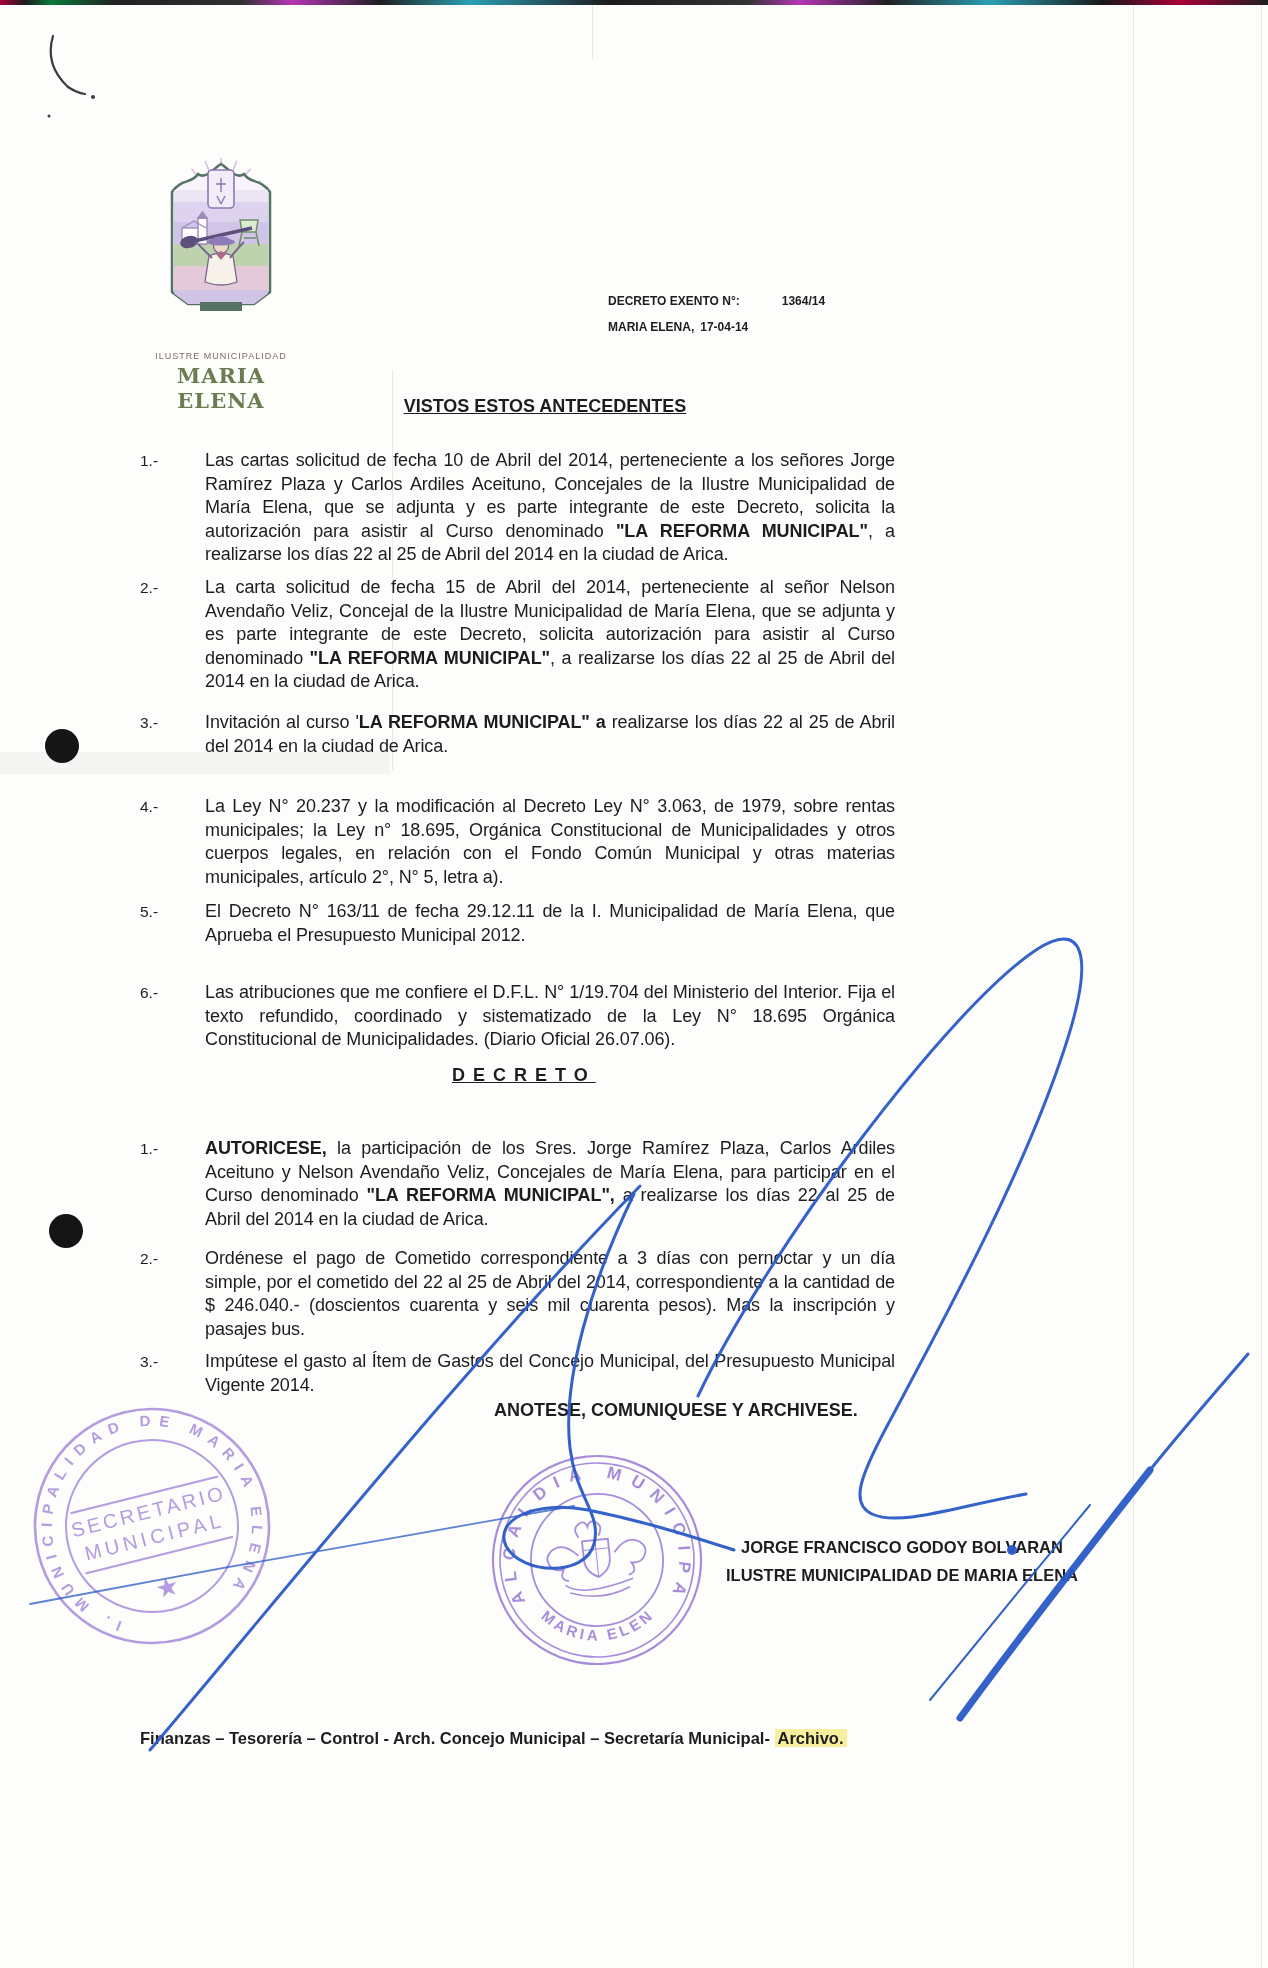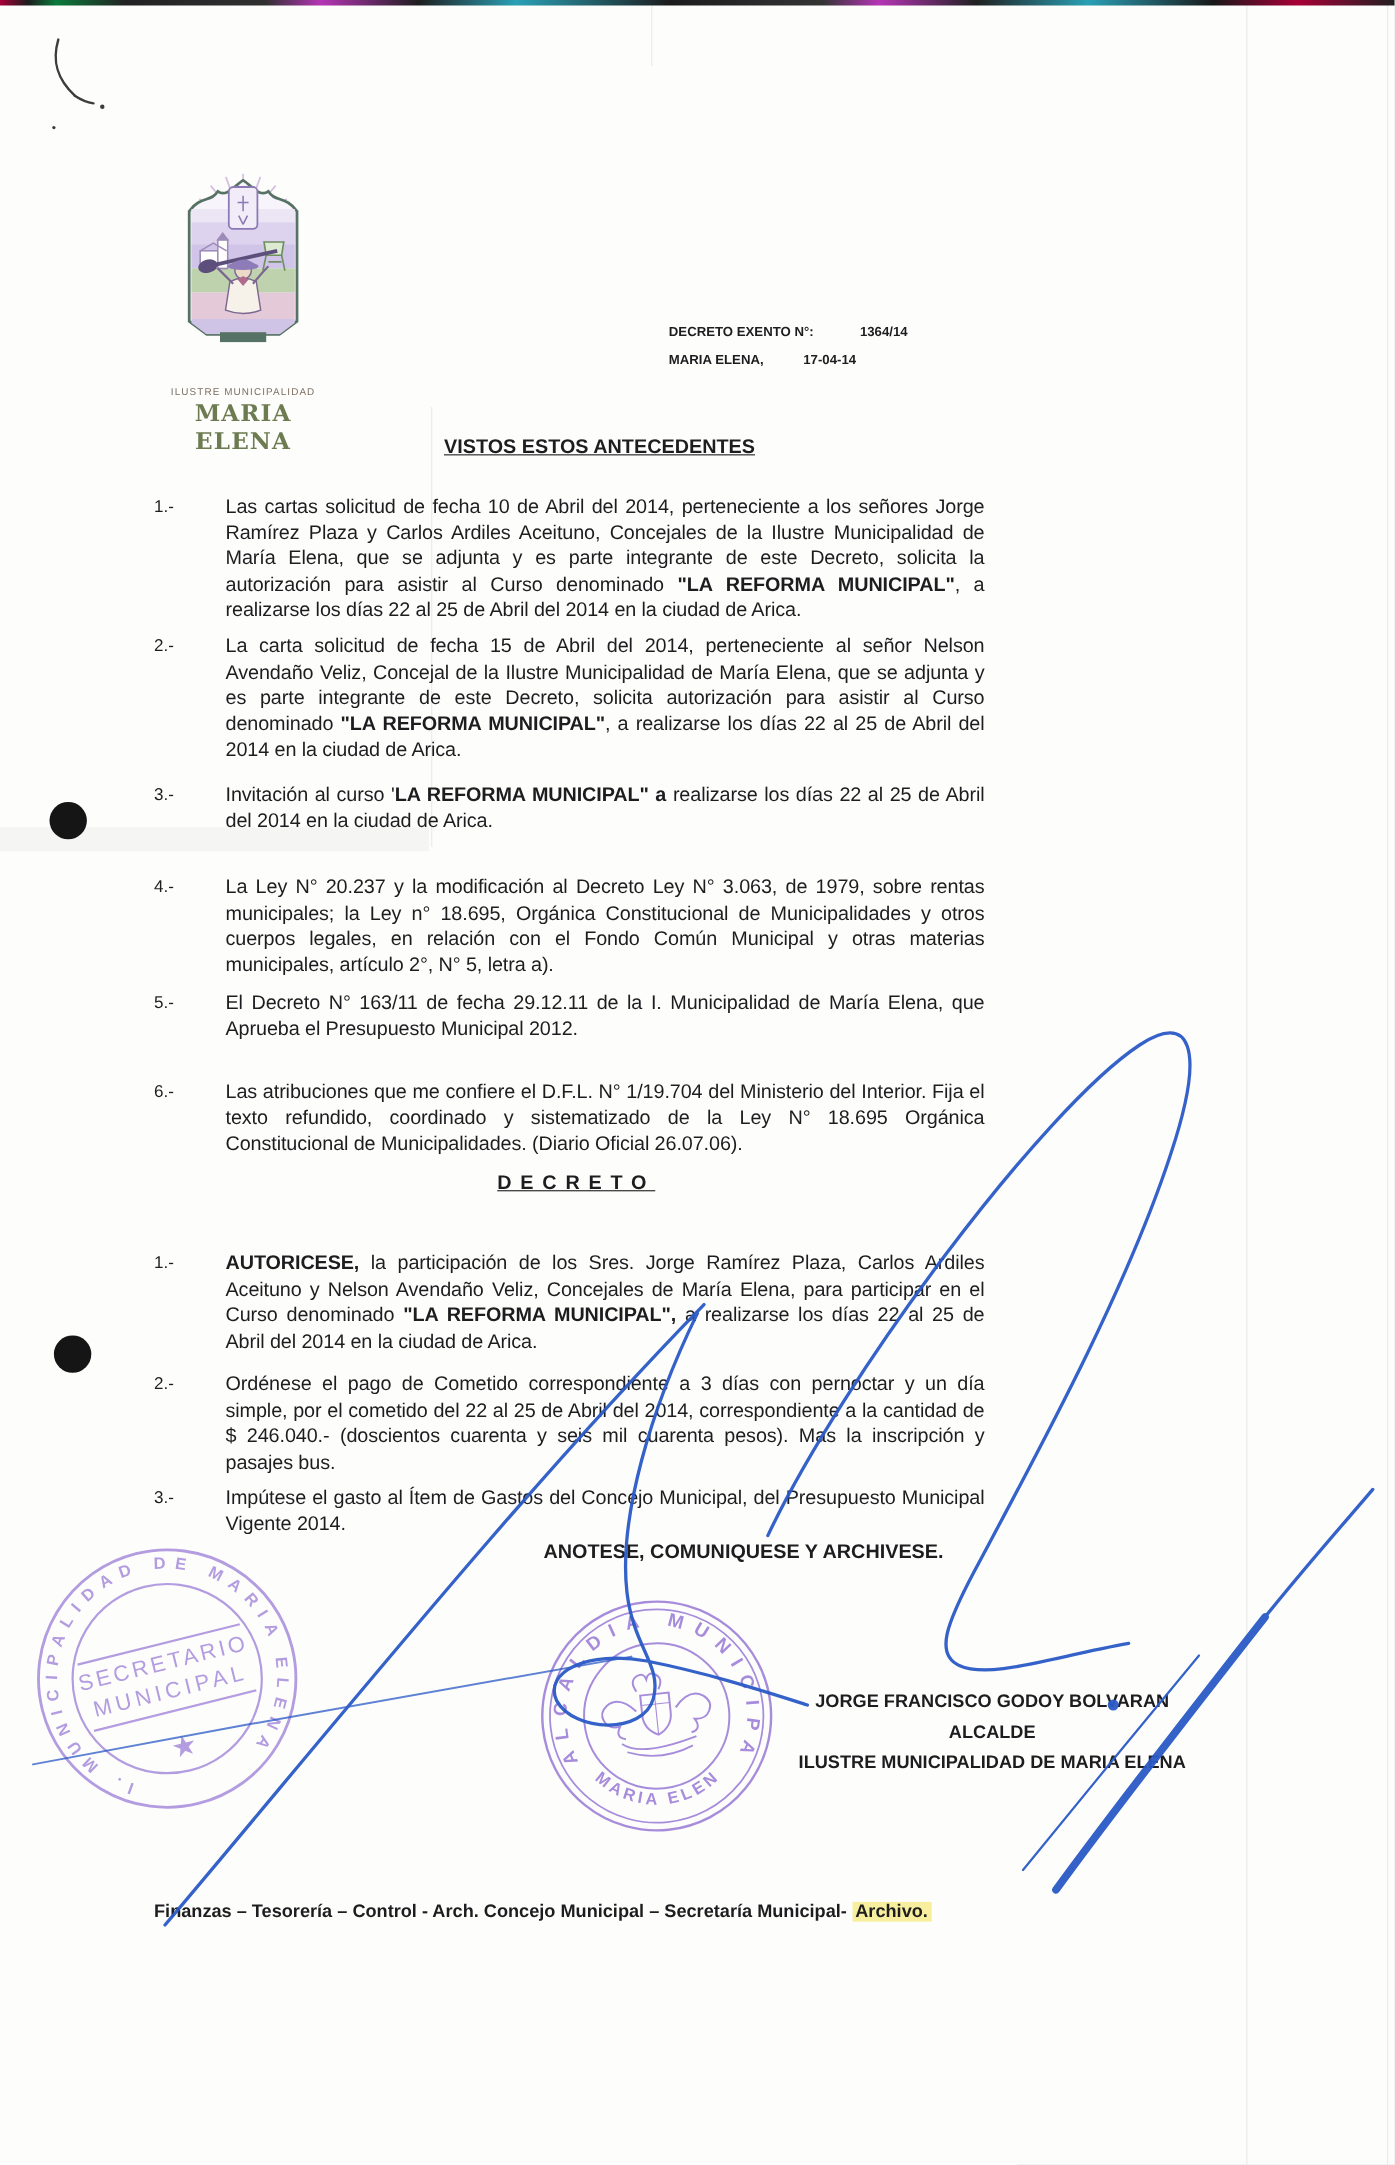--- a/index.html
+++ b/index.html
@@ -110,21 +110,21 @@
   <div class="abs logo-cap-top" style="left:146px;top:351px;">ILUSTRE MUNICIPALIDAD</div>
   <div class="abs logo-cap-main" style="left:131px;top:363px;">MARIA ELENA</div>
 
   <div class="abs" style="left:608px;top:288px;">
     <div class="hdr-line">
       <span>DECRETO EXENTO N°:</span>
       <span style="margin-left:42px;">1364/14</span>
     </div>
     <div class="hdr-line">
       <span>MARIA ELENA,</span>
-      <span style="margin-left:36px;">17-04-14</span>
+      <span style="margin-left:6px;">17-04-14</span>
     </div>
   </div>
 
   <div class="abs title-vistos" style="left:200px;top:396px;">VISTOS ESTOS ANTECEDENTES</div>
 
   <div class="abs list" id="antecedentes-list" style="left:140px;top:449px;height:640px;">
       <div class="list-row">
         <div class="list-num">1.-</div>
         <div class="list-text"><span>Las cartas solicitud de fecha 10 de Abril del 2014, perteneciente a los señores Jorge Ramírez Plaza y Carlos Ardiles Aceituno, Concejales de la Ilustre Municipalidad de María Elena, que se adjunta y es parte integrante de este Decreto, solicita la autorización para asistir al Curso denominado </span><span class="b">"LA REFORMA MUNICIPAL"</span><span>, a realizarse los días 22 al 25 de Abril del 2014 en la ciudad de Arica.</span></div>
       </div>
@@ -164,21 +164,20 @@
       <div class="list-row">
         <div class="list-num">3.-</div>
         <div class="list-text"><span>Impútese el gasto al Ítem de Gastos del Concejo Municipal, del Presupuesto Municipal Vigente 2014.</span></div>
       </div>
     </div>
 
   <div class="abs anotese" style="left:458px;top:1400px;">ANOTESE, COMUNIQUESE Y ARCHIVESE.</div>
 
   <div class="abs mayor-block" style="left:662px;top:1534px;">
     <div>JORGE FRANCISCO GODOY BOLVARAN</div>
-    <div>ALCALDE</div>
     <div>ILUSTRE MUNICIPALIDAD DE MARIA ELENA</div>
   </div>
 
 
   <div class="abs dist-line" style="left:140px;top:1729px;">
     <span>Finanzas – Tesorería – Control - Arch. Concejo Municipal – Secretaría Municipal- </span><span class="hl">Archivo.</span>
   </div>
 
   <svg class="abs overlay" style="left:0;top:0;" width="1268" height="1968" viewBox="0 0 1268 1968">
     <defs>

